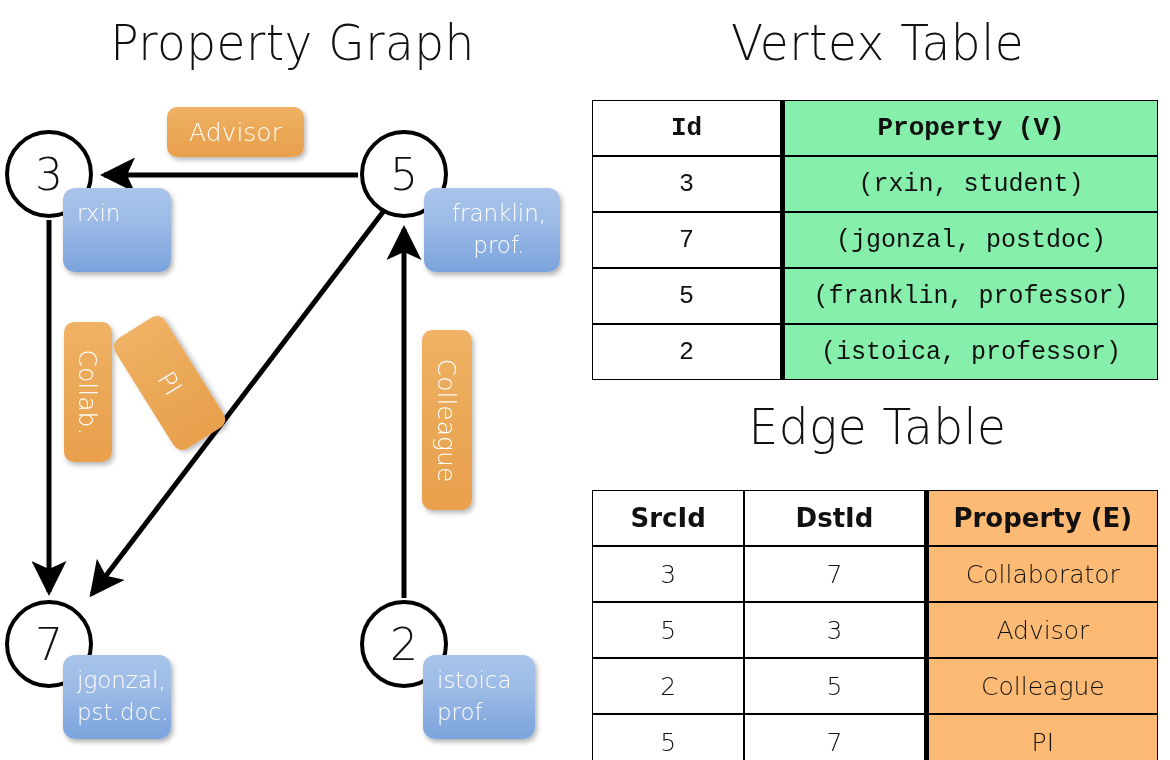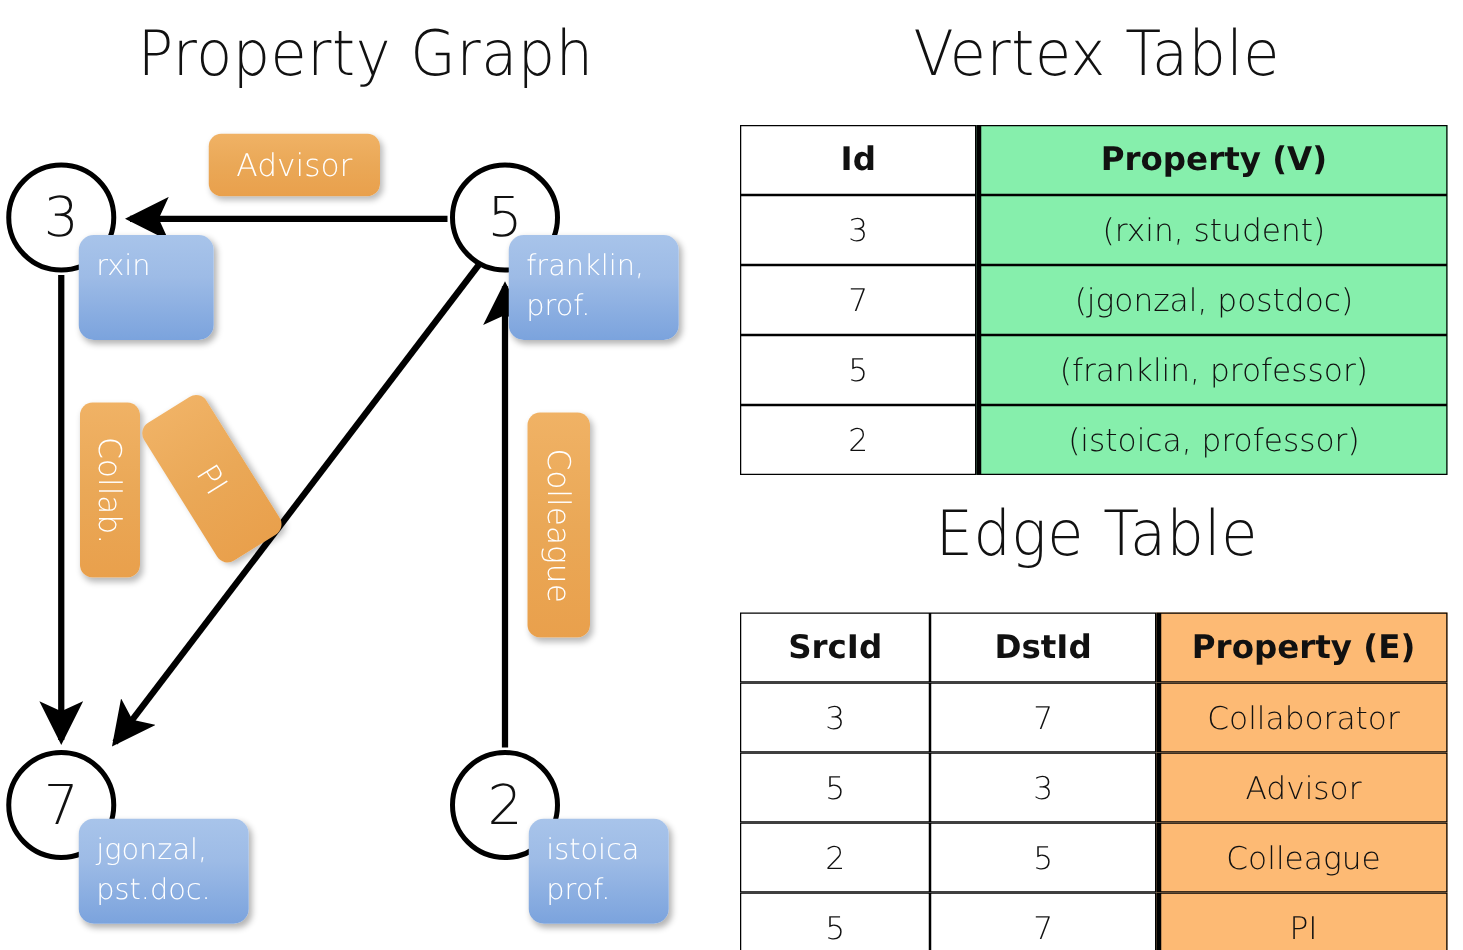--- a/index.html
+++ b/index.html
@@ -74,22 +74,22 @@
     color: #ffffff;
     font-size: 23px;
     font-weight: 300;
     font-family: "DejaVu Sans", sans-serif;
     line-height: 1.38;
     padding: 10px 0 0 14px;
     box-sizing: border-box;
     z-index: 4;
   }
   #prop-rxin      { left: 63px;  top: 188px; width: 108px; height: 84px; }
-  #prop-franklin  { left: 407px; top: 188px; width: 136px; height: 84px; }
-  #prop-jgonzal   { left: 63px;  top: 655px; width: 136px; height: 84px; }
+  #prop-franklin  { left: 424px; top: 188px; width: 136px; height: 84px; text-align: center; }
+  #prop-jgonzal   { left: 63px;  top: 655px; width: 108px; height: 84px; }
   #prop-istoica   { left: 423px; top: 655px; width: 112px; height: 84px; }
 
   .edge-label {
     position: absolute;
     border-radius: 10px;
     background: linear-gradient(180deg, #f0b265 0%, #eaa857 50%, #e9a04c 100%);
     box-shadow: 2px 3px 5px rgba(0,0,0,0.28);
     color: #ffffff;
     font-size: 25px;
     font-weight: 300;
@@ -120,21 +120,21 @@
   .data-table td, .data-table th {
     border: 1.5px solid #000;
     text-align: center;
     font-weight: 300;
     font-size: 25px;
     color: #111;
     padding: 0;
   }
   .data-table th { font-weight: 700; font-size: 26px; }
 
-  #vertex-table { left: 592px; top: 100px; width: 566px; }
+  #vertex-table { left: 592px; top: 100px; width: 566px; font-family: Liberation Mono, monospace; }
   #vertex-table .col-id   { width: 190px; }
   #vertex-table .col-prop { width: 376px; background: #86efac; border-left-width: 4px; }
   #vertex-table tr { height: 54px; }
   #vertex-table th, #vertex-table td { height: 54px; }
 
   #edge-table { left: 592px; top: 490px; width: 566px; }
   #edge-table .col-src  { width: 153px; }
   #edge-table .col-dst  { width: 182px; }
   #edge-table .col-prop { width: 231px; background: #fdba74; border-left-width: 4px; }
   #edge-table tr { height: 54px; }

